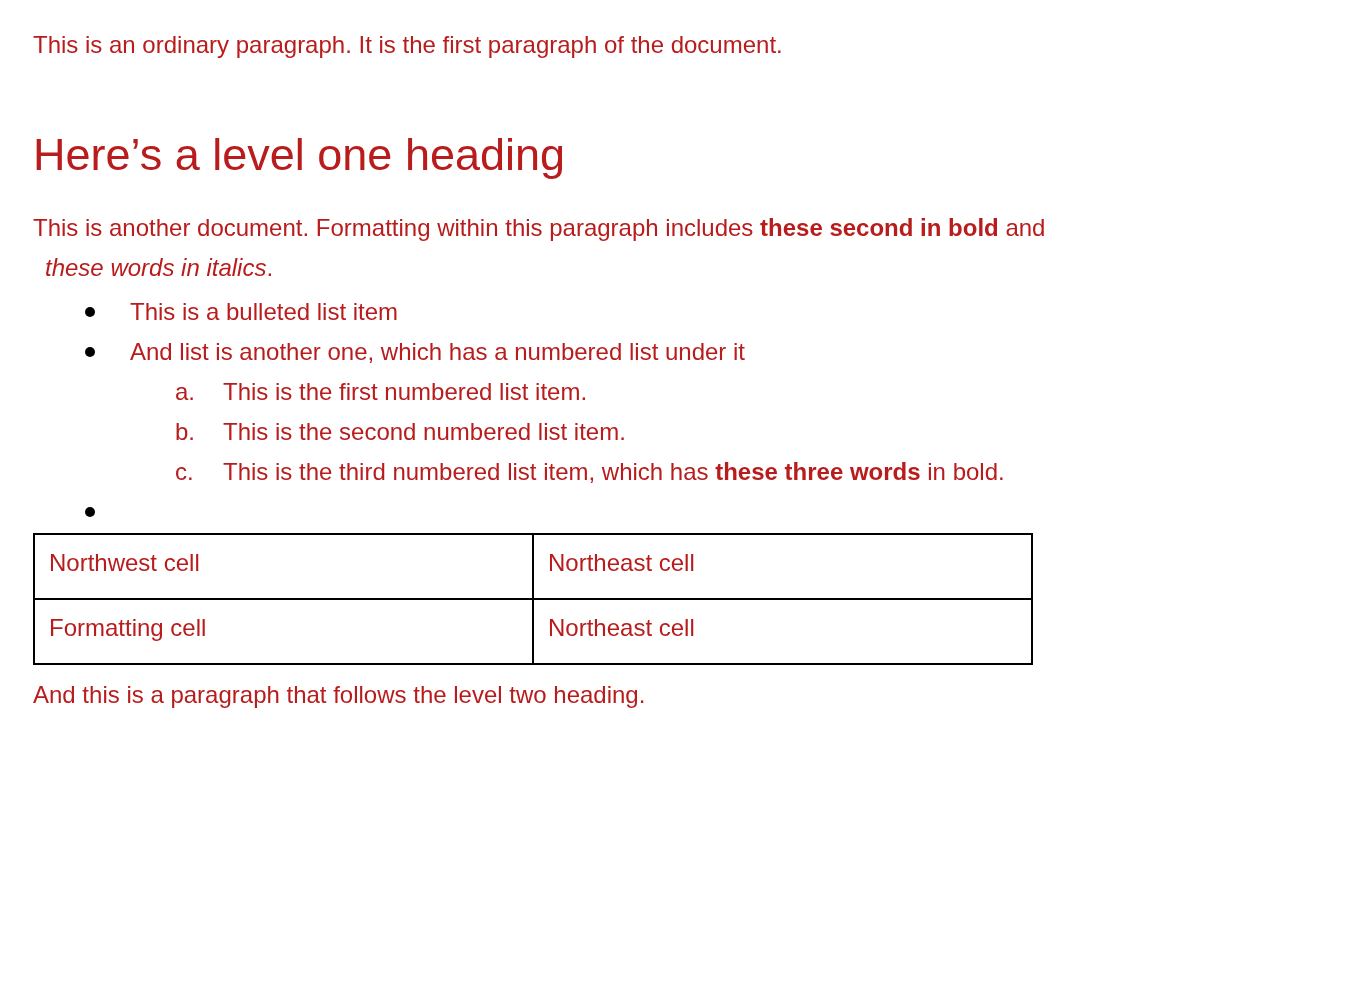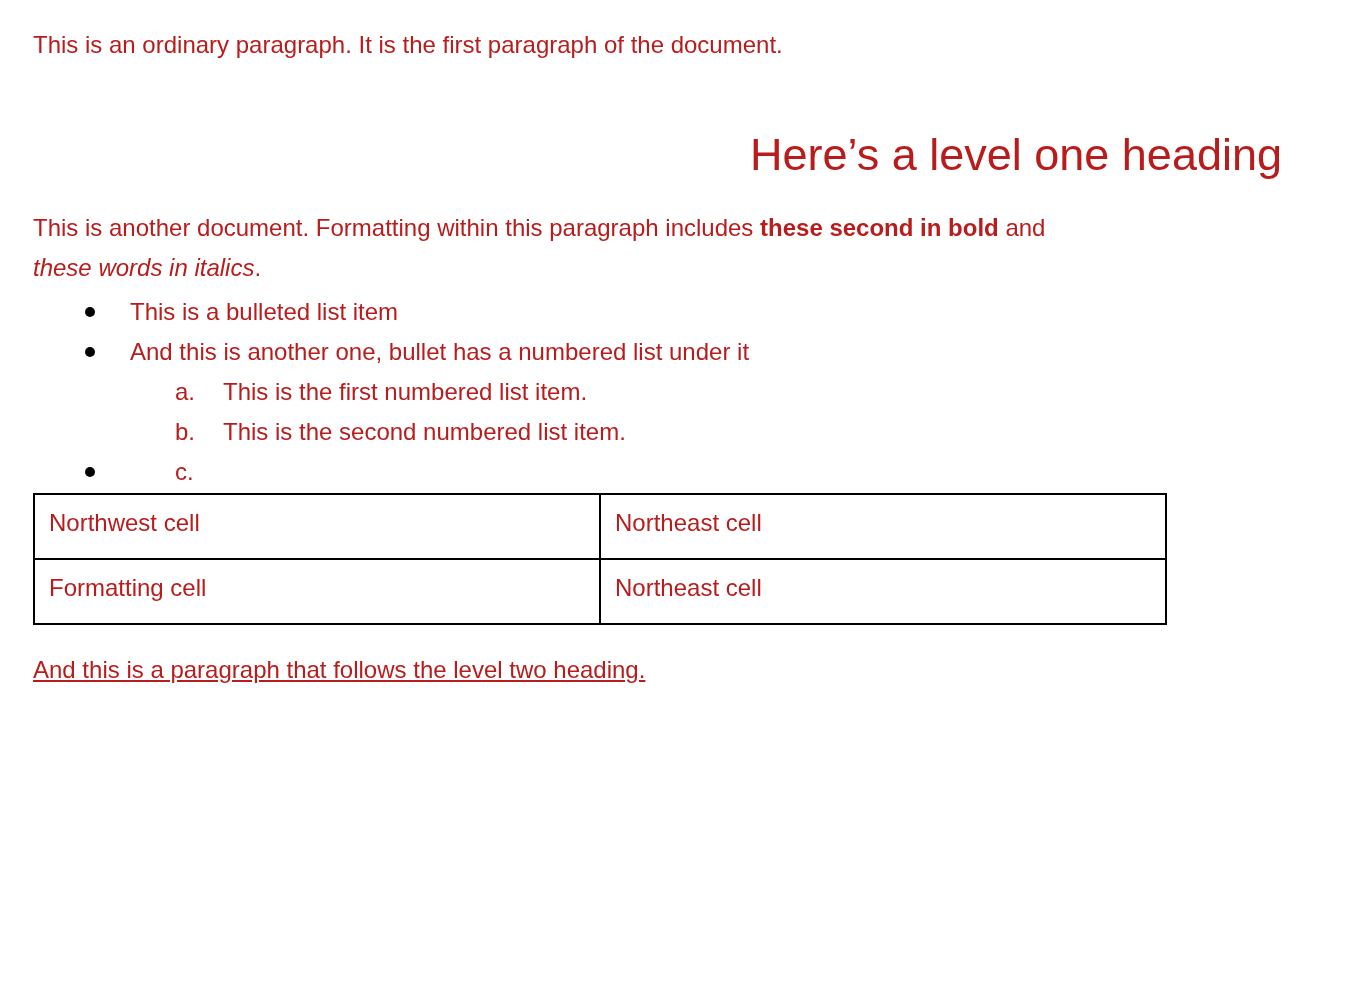--- a/index.html
+++ b/index.html
@@ -25,32 +25,31 @@
     font-size: 24px;
     line-height: 40px;
     margin: 0;
     font-weight: 400;
   }
   .h1 {
     font-size: 45px;
     line-height: 54px;
     font-weight: 400;
     margin: 63px 0 0 0;
-    text-align: right;
   }
   .h2 {
     font-size: 32px;
     line-height: 40px;
     font-weight: 400;
     margin: 92px 0 0 0;
   }
   .p2 { margin-top: 26px; }
-  .p3 { margin-top: 25px; text-decoration: underline; }
+  .p3 { margin-top: 10px; }
   .p b { font-weight: 700; }
-  .p i { font-style: italic; }
+  .p i { font-style: italic; margin-left: 12px; }
   .list { margin-top: 4px; }
   .li {
     position: relative;
     font-size: 24px;
     line-height: 40px;
   }
   .li.lvl1 { padding-left: 97px; }
   .li.lvl2 { padding-left: 190px; }
   .bullet-dot {
     position: absolute;
@@ -63,21 +62,21 @@
   }
   .num-marker {
     position: absolute;
     left: 142px;
     top: 0;
     line-height: 40px;
   }
   .doc-table {
     border-collapse: collapse;
     table-layout: fixed;
-    width: 1134px;
+    width: 1000px;
     margin-top: 41px;
   }
   .doc-table td {
     border: 2px solid #000000;
     width: 50%;
     font-size: 24px;
     line-height: 40px;
     padding: 8px 14px 15px 14px;
     vertical-align: top;
   }
@@ -98,35 +97,36 @@
 
   <div class="list">
 
     <div class="li lvl1">
       <span class="bullet-dot"></span>
       <span>This is a bulleted list item</span>
     </div>
 
     <div class="li lvl1">
       <span class="bullet-dot"></span>
-      <span>And this is another one, bullet has a numbered list under it</span>
+      <span>And list is another one, which has a numbered list under it</span>
     </div>
 
     <div class="li lvl2">
       <span class="num-marker">a.</span>
       <span>This is the first numbered list item.</span>
     </div>
 
     <div class="li lvl2">
       <span class="num-marker">b.</span>
       <span>This is the second numbered list item.</span>
     </div>
 
     <div class="li lvl2">
       <span class="num-marker">c.</span>
+      <span><span>This is the third numbered list item, which has </span><b>these three words</b><span> in bold.</span></span>
     </div>
 
     <div class="li lvl1">
       <span class="bullet-dot"></span>
     </div>
 
   </div>
 
   <table class="doc-table">
     <tbody>

